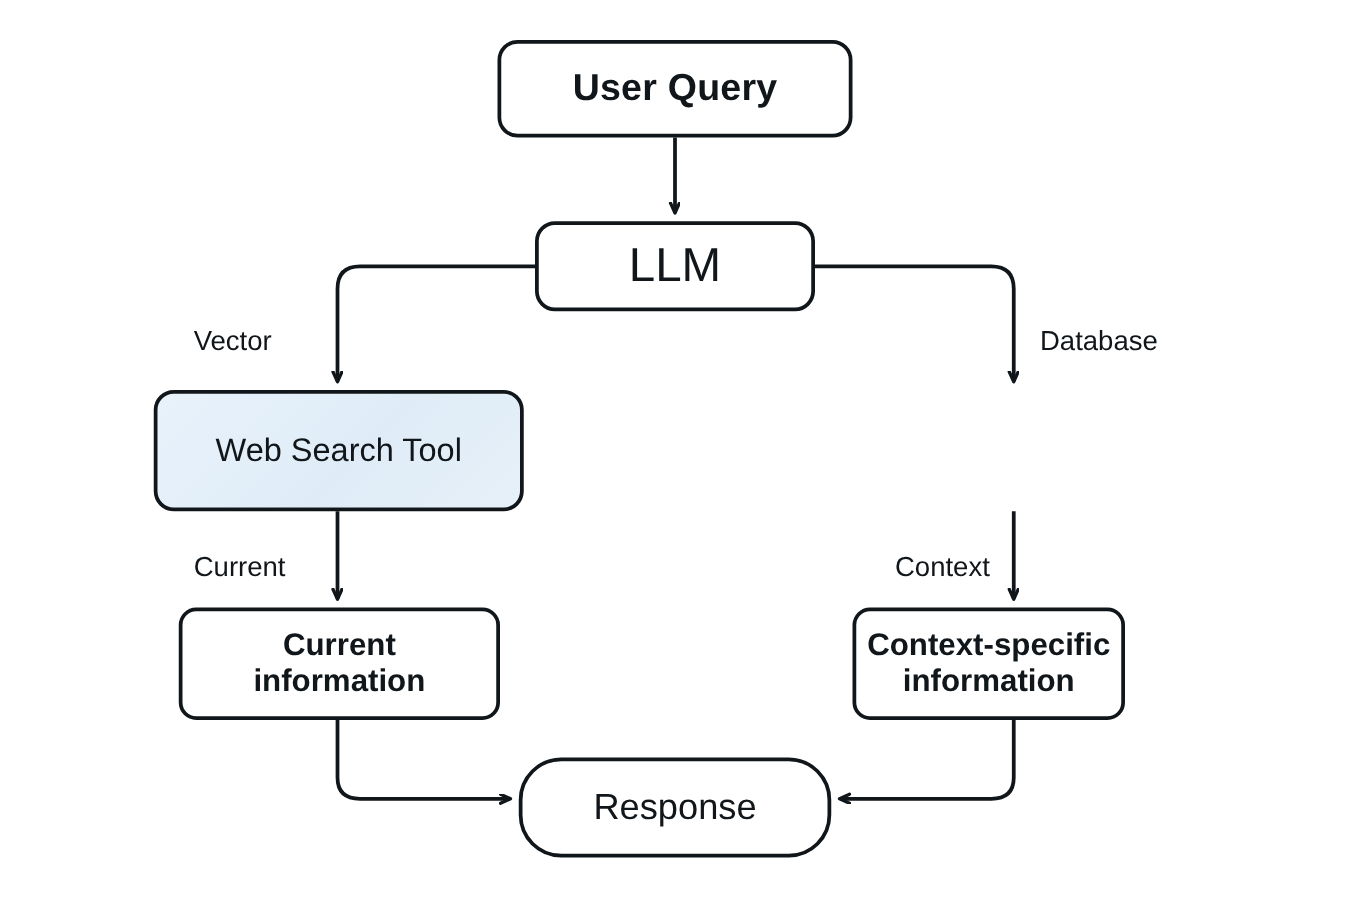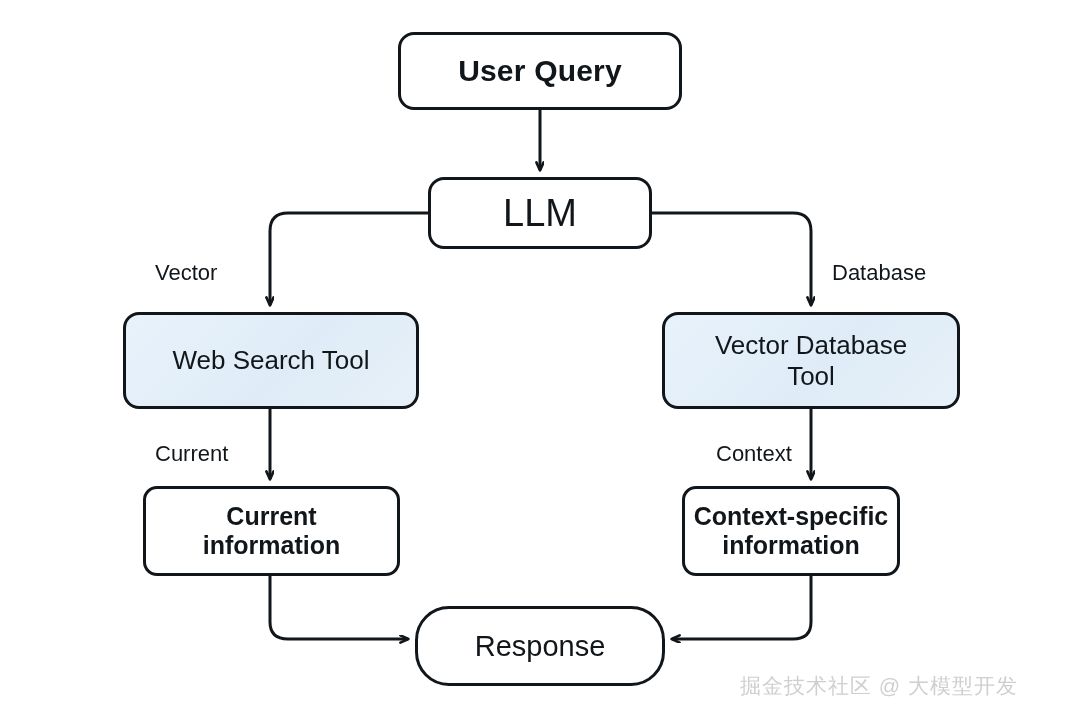--- a/index.html
+++ b/index.html
@@ -122,34 +122,31 @@
       <path d="M811,576 L811,622 Q811,639 793,639 L672,639" marker-end="url(#arrow)"></path>
     </g>
   </svg>
 
   <div class="node plain" id="n-user-query">User Query</div>
 
   <div class="node plain" id="n-llm">LLM</div>
 
   <div class="node tool" id="n-web-search-tool">Web Search Tool</div>
 
-  <div class="node tool" id="n-vector-db-tool">Vector Database
-Tool</div>
 
   <div class="node plain" id="n-current-information">Current
 information</div>
 
   <div class="node plain" id="n-context-specific-information">Context-specific
 information</div>
 
   <div class="node plain" id="n-response">Response</div>
 
   <div class="edge-label" id="lbl-search">Vector</div>
 
   <div class="edge-label" id="lbl-generate">Database</div>
 
   <div class="edge-label" id="lbl-current">Current</div>
 
   <div class="edge-label" id="lbl-context">Context</div>
 
-  <div id="watermark">掘金技术社区 @ 大模型开发</div>
 
 </div>
 
 </body></html>

